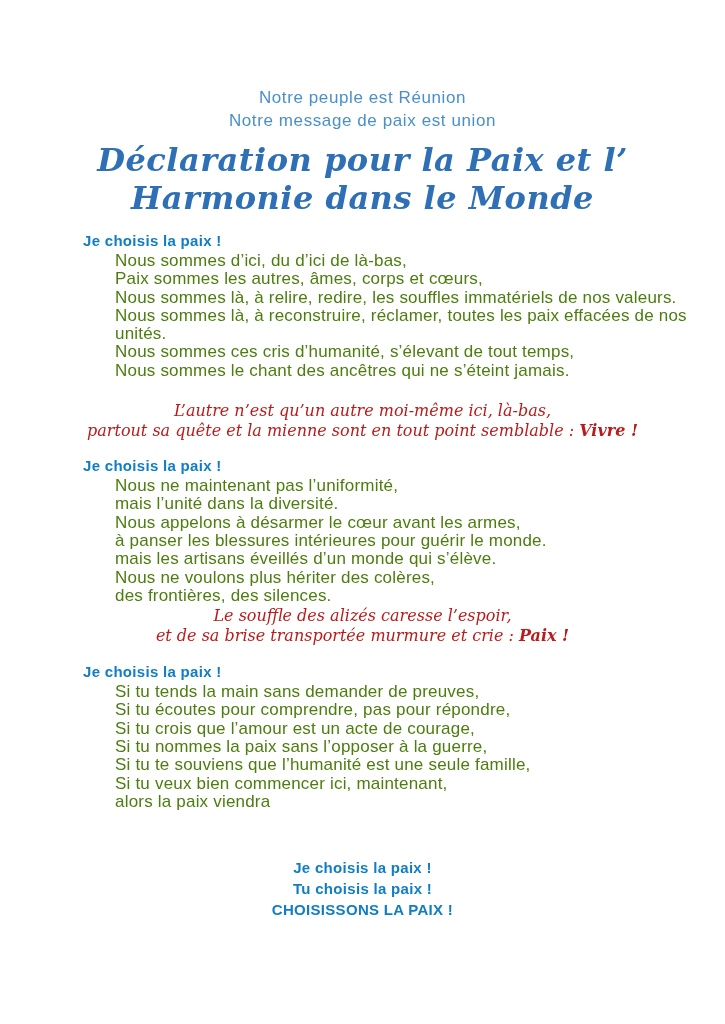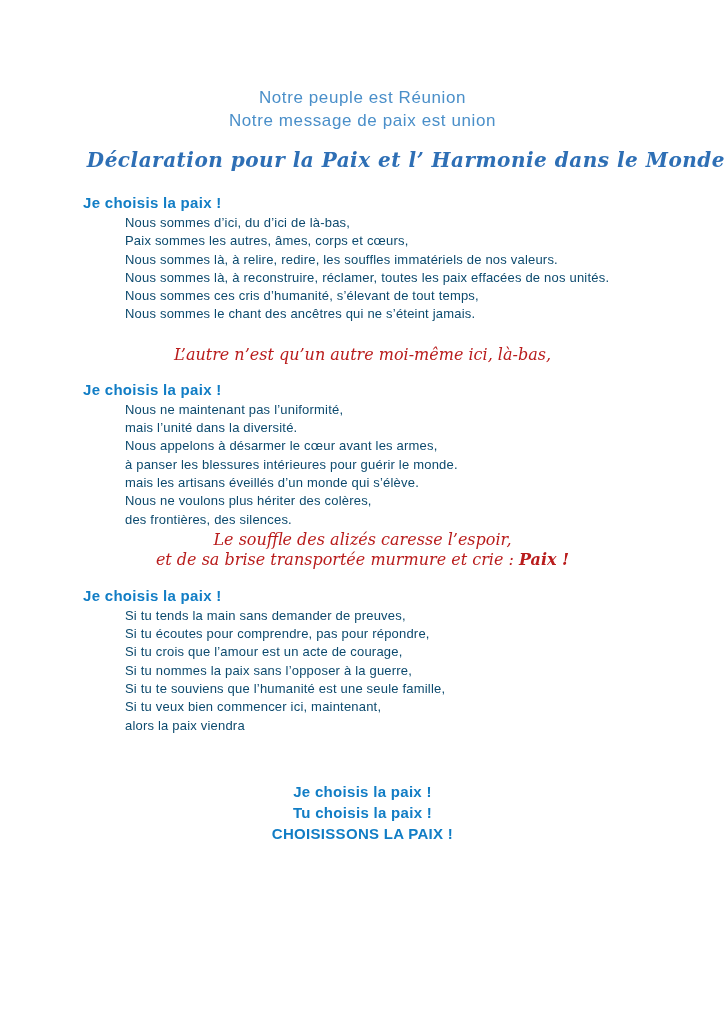--- a/index.html
+++ b/index.html
@@ -18,49 +18,49 @@
   .top-header {
     padding-top: 86px;
     text-align: center;
     color: #4a8fc9;
     font-size: 17px;
     line-height: 23px;
     letter-spacing: 0.6px;
   }
   .main-title {
     margin-top: 9px;
-    text-align: right;
+    text-align: center;
     font-family: "DejaVu Serif", serif;
     font-style: italic;
     font-weight: bold;
-    font-size: 20px;
+    font-size: 32px;
     line-height: 38px;
     color: #2e6fb5;
     letter-spacing: 0.5px;
   }
   .stanza {
     margin-left: 83px;
     margin-right: 30px;
   }
   .stanza-1 { margin-top: 14px; }
   .stanza-2 { margin-top: 15px; }
   .stanza-3 { margin-top: 16px; }
   .stanza-heading {
     font-weight: bold;
     font-size: 15px;
     line-height: 19px;
     color: #117dc5;
     letter-spacing: 0.3px;
   }
   .stanza-lines {
     margin-top: 2px;
-    margin-left: 42px;
-    font-size: 13px;
+    margin-left: 32px;
+    font-size: 17px;
     line-height: 18.3px;
-    color: #0c4a6e;
+    color: #4d7c0f;
     letter-spacing: 0.2px;
   }
   .quote {
     text-align: center;
     font-family: "DejaVu Serif", serif;
     font-style: italic;
     font-size: 16px;
     line-height: 20px;
     color: #b91c1c;
   }
@@ -98,20 +98,21 @@
       <div>Paix sommes les autres, âmes, corps et cœurs,</div>
       <div>Nous sommes là, à relire, redire, les souffles immatériels de nos valeurs.</div>
       <div>Nous sommes là, à reconstruire, réclamer, toutes les paix effacées de nos unités.</div>
       <div>Nous sommes ces cris d’humanité, s’élevant de tout temps,</div>
       <div>Nous sommes le chant des ancêtres qui ne s’éteint jamais.</div>
     </div>
   </div>
 
   <div class="quote quote-1">
     <div>L’autre n’est qu’un autre moi-même ici, là-bas,</div>
+    <div><span>partout sa quête et la mienne sont en tout point semblable : </span><span class="emph">Vivre !</span></div>
   </div>
 
   <div class="stanza stanza-2">
     <div class="stanza-heading">Je choisis la paix !</div>
     <div class="stanza-lines">
       <div>Nous ne maintenant pas l’uniformité,</div>
       <div>mais l’unité dans la diversité.</div>
       <div>Nous appelons à désarmer le cœur avant les armes,</div>
       <div>à panser les blessures intérieures pour guérir le monde.</div>
       <div>mais les artisans éveillés d’un monde qui s’élève.</div>

